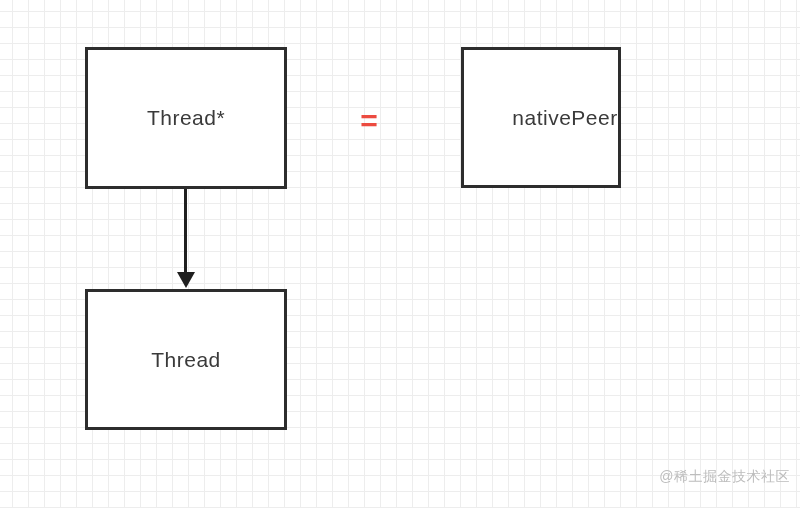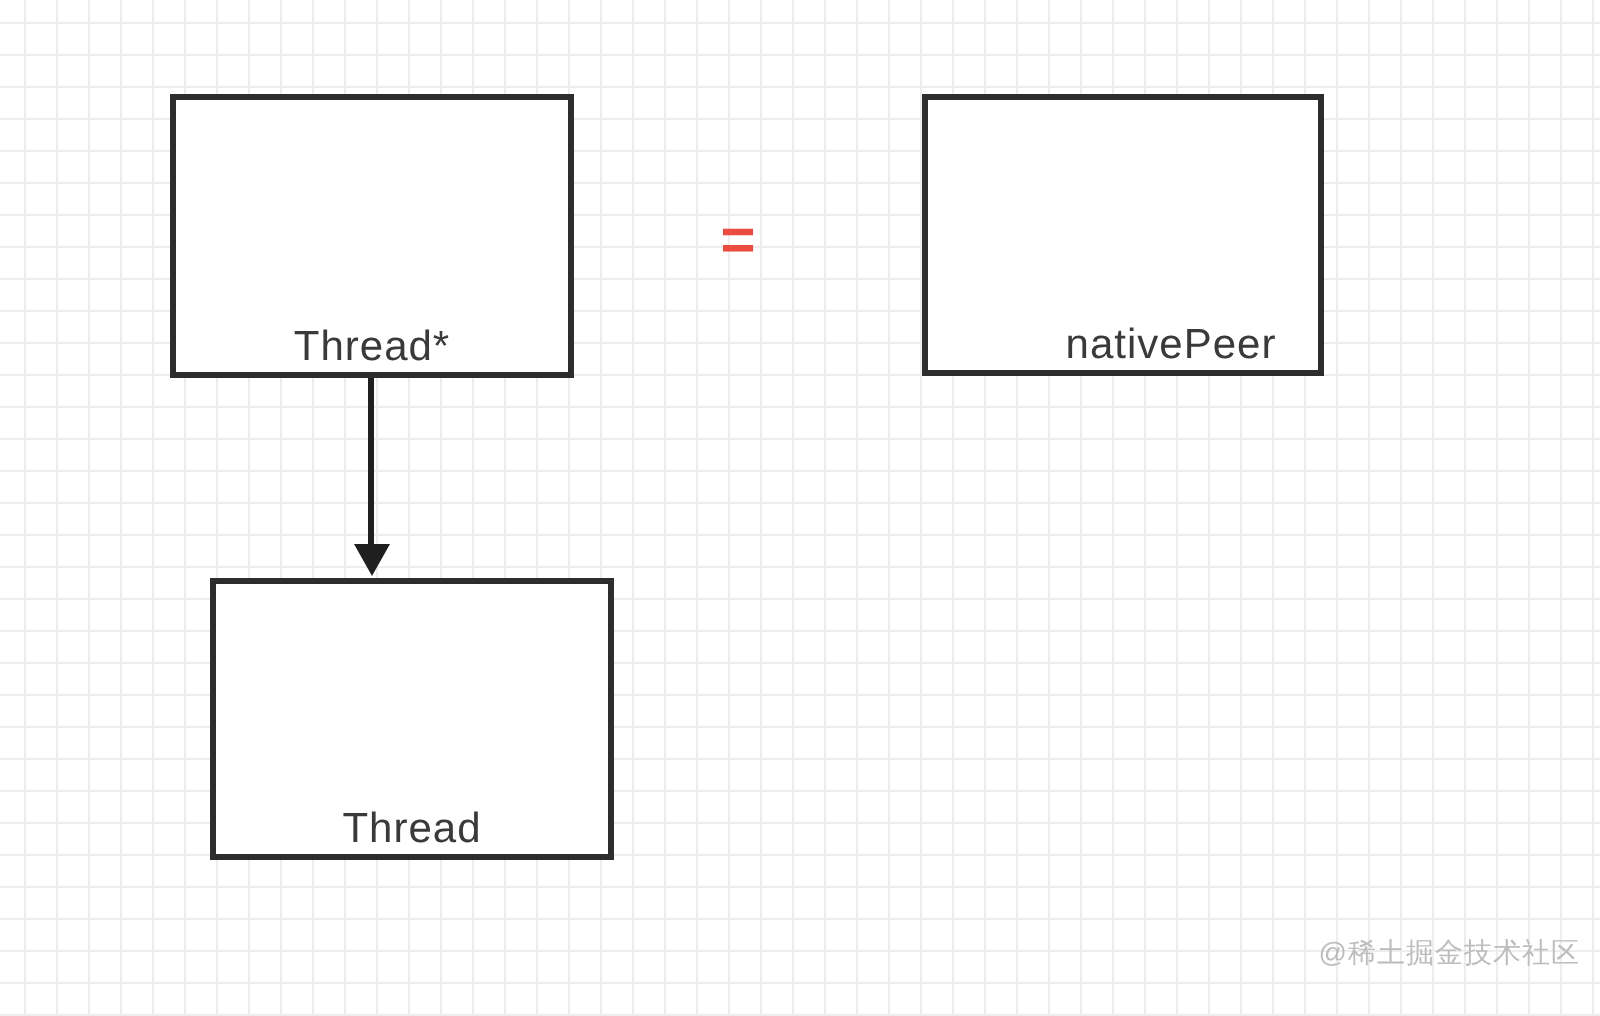--- a/index.html
+++ b/index.html
@@ -20,29 +20,29 @@
       linear-gradient(to bottom, #ededed 1px, transparent 1px);
     background-size: 16px 16px;
     background-position: -4px -5px;
   }
   .node {
     position: absolute;
     box-sizing: border-box;
     background: #ffffff;
     border: 3px solid #2d2d2d;
     display: flex;
-    align-items: flex-end;
+    align-items: center;
     justify-content: center;
     font-size: 21px;
     color: #3a3a3a;
     letter-spacing: 0.5px;
   }
   .node-thread-ptr { left: 85px;  top: 47px;  width: 202px; height: 142px; }
-  .node-native-peer{ left: 461px; top: 47px;  width: 201px; height: 141px; padding-left: 48px; }
-  .node-thread     { left: 85px;  top: 289px; width: 202px; height: 141px; margin-left: 20px; }
+  .node-native-peer{ left: 461px; top: 47px;  width: 160px; height: 141px; padding-left: 48px; }
+  .node-thread     { left: 85px;  top: 289px; width: 202px; height: 141px; }
 
   .equals {
     position: absolute;
     left: 352px;
     top: 101px;
     width: 34px;
     height: 40px;
     display: flex;
     align-items: center;
     justify-content: center;

